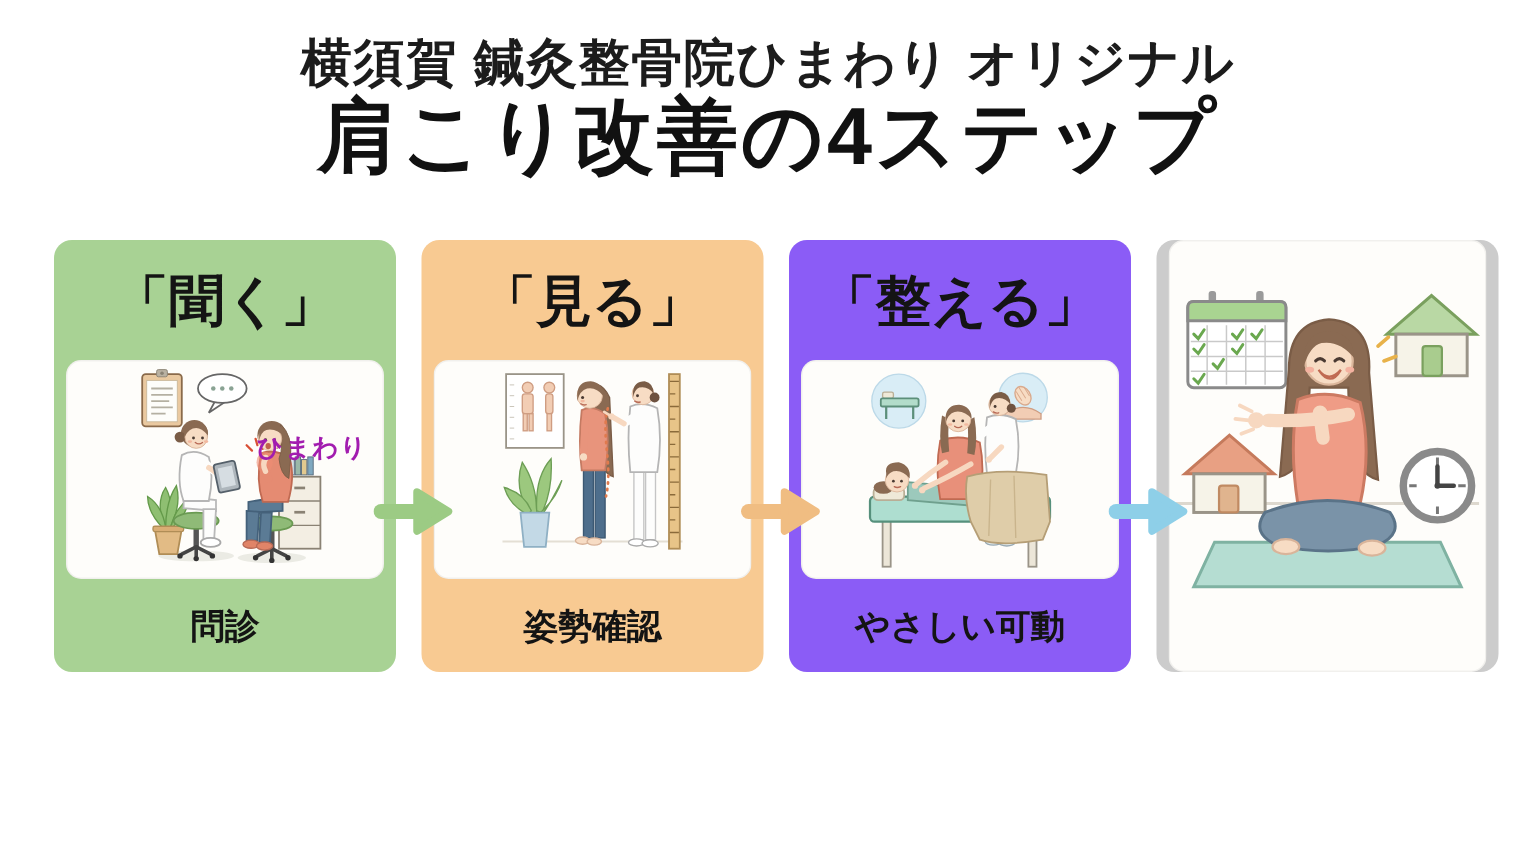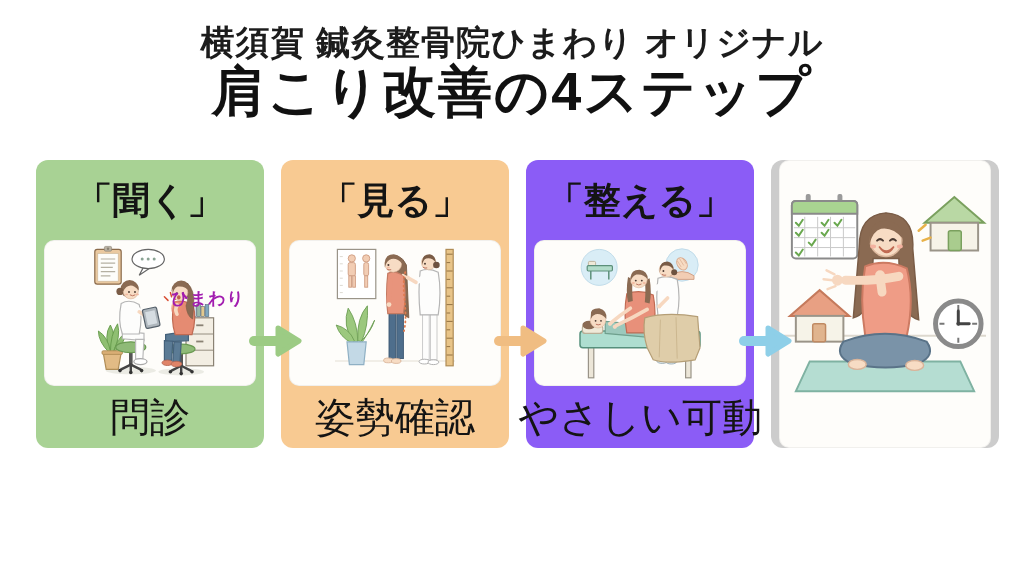--- a/index.html
+++ b/index.html
@@ -26,21 +26,21 @@
     height:80px; flex:0 0 80px; display:flex; align-items:center; justify-content:center;
     font-size:37px; font-weight:900; color:#141414; line-height:1; white-space:nowrap;
   }
   .panel-card {
     flex:1 1 auto; margin:0 8px; background:#fefdfa; border-radius:10px;
     position:relative; overflow:hidden; border:1px solid rgba(0,0,0,0.05);
   }
   .panel-card svg { display:block; width:100%; height:100%; }
   .panel-footer {
     height:62px; flex:0 0 62px; display:flex; align-items:center; justify-content:center;
-    font-size:40px; font-weight:400; color:#141414; line-height:1; white-space:nowrap;
+    font-size:23px; font-weight:700; color:#141414; line-height:1; white-space:nowrap;
   }
   .watermark {
     position:absolute; top:6px; right:10px; font-size:17px; font-weight:700;
     color:#a21caf; letter-spacing:1px;margin-top:40px;
   }
   .arrow { position:absolute; top:321px; width:54px; height:40px; }
   .arrow svg { display:block; width:100%; height:100%; }
 </style>
 </head>
 <body>

